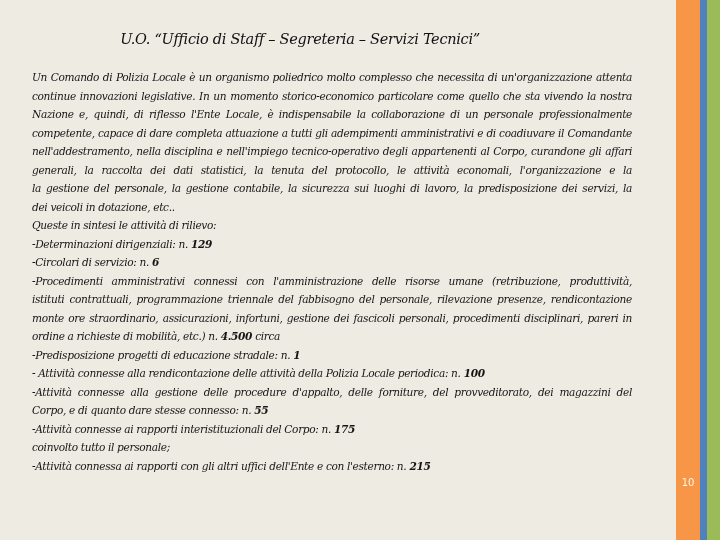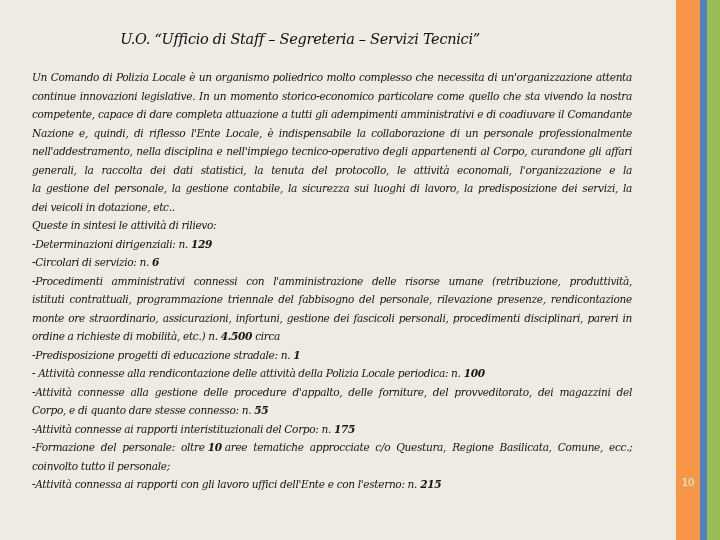--- a/index.html
+++ b/index.html
@@ -92,22 +92,22 @@
 </head>
 <body>
 
 <div class="slide">
   <div class="title">U.O. “Ufficio di Staff – Segreteria – Servizi Tecnici”</div>
 
   <div class="body">
 
     <span class="line just">Un Comando di Polizia Locale  è un organismo poliedrico  molto complesso che  necessita di un'organizzazione attenta alle</span>
     <span class="line just">continue  innovazioni  legislative.  In  un  momento  storico-economico  particolare  come  quello  che  sta  vivendo  la  nostra</span>
+    <span class="line just">Nazione  e,  quindi,  di  riflesso  l'Ente  Locale,  è  indispensabile  la  collaborazione  di  un  personale  professionalmente</span>
     <span class="line just">competente,  capace  di   dare  completa  attuazione  a  tutti gli  adempimenti  amministrativi  e  di  coadiuvare  il Comandante</span>
-    <span class="line just">Nazione  e,  quindi,  di  riflesso  l'Ente  Locale,  è  indispensabile  la  collaborazione  di  un  personale  professionalmente</span>
     <span class="line just">nell'addestramento,  nella  disciplina  e  nell'impiego  tecnico-operativo  degli  appartenenti  al  Corpo,  curandone  gli  affari</span>
     <span class="line just">generali, la raccolta dei dati statistici, la tenuta del protocollo, le attività economali, l'organizzazione e la programmazione,</span>
     <span class="line just">la  gestione  del  personale,  la  gestione  contabile,  la  sicurezza  sui  luoghi  di  lavoro,  la  predisposizione  dei  servizi,  la  gestione</span>
     <span class="line">dei veicoli in dotazione,  etc..</span>
 
     <span class="line">Queste in sintesi le attività di rilievo:</span>
 
     <span class="line"><span>-Determinazioni dirigenziali: n. </span><b>129</b></span>
 
     <span class="line"><span>-Circolari di servizio: n. </span><b>6</b></span>
@@ -120,25 +120,22 @@
 
     <span class="line"><span>-Predisposizione progetti di educazione stradale:  n. </span><b>1</b></span>
 
     <span class="line"><span>- Attività connesse alla rendicontazione delle attività  della Polizia Locale periodica:  n. </span><b>100</b></span>
 
     <span class="line just">-Attività  connesse  alla  gestione  delle  procedure  d'appalto,  delle  forniture,  del  provveditorato,  dei  magazzini  del</span>
     <span class="line"><span>Corpo, e di quanto dare stesse connesso:  n. </span><b>55</b></span>
 
     <span class="line"><span>-Attività connesse ai rapporti interistituzionali del Corpo:  n. </span><b>175</b></span>
 
-    <span class="line" style="display:flex;justify-content:space-between;">
-        <span style="white-space:pre;"><span>-Formazione  del  personale:  oltre </span><b>10</b><span> aree  tematiche  approcciate  c/o  Questura,  Regione  Basilicata,  Comune,  ecc.;</span></span>
-      </span>
     <span class="line">coinvolto tutto il personale;</span>
 
-    <span class="line"><span>-Attività connessa ai rapporti con gli lavoro uffici dell'Ente e con l'esterno:  n. </span><b>215</b></span>
+    <span class="line"><span>-Attività connessa ai rapporti con gli altri uffici dell'Ente e con l'esterno:  n. </span><b>215</b></span>
   </div>
 </div>
 
 <div class="bar-orange"></div>
 <div class="bar-blue"></div>
 <div class="bar-green"></div>
 <div class="page-number">10</div>
 
 </body></html>

